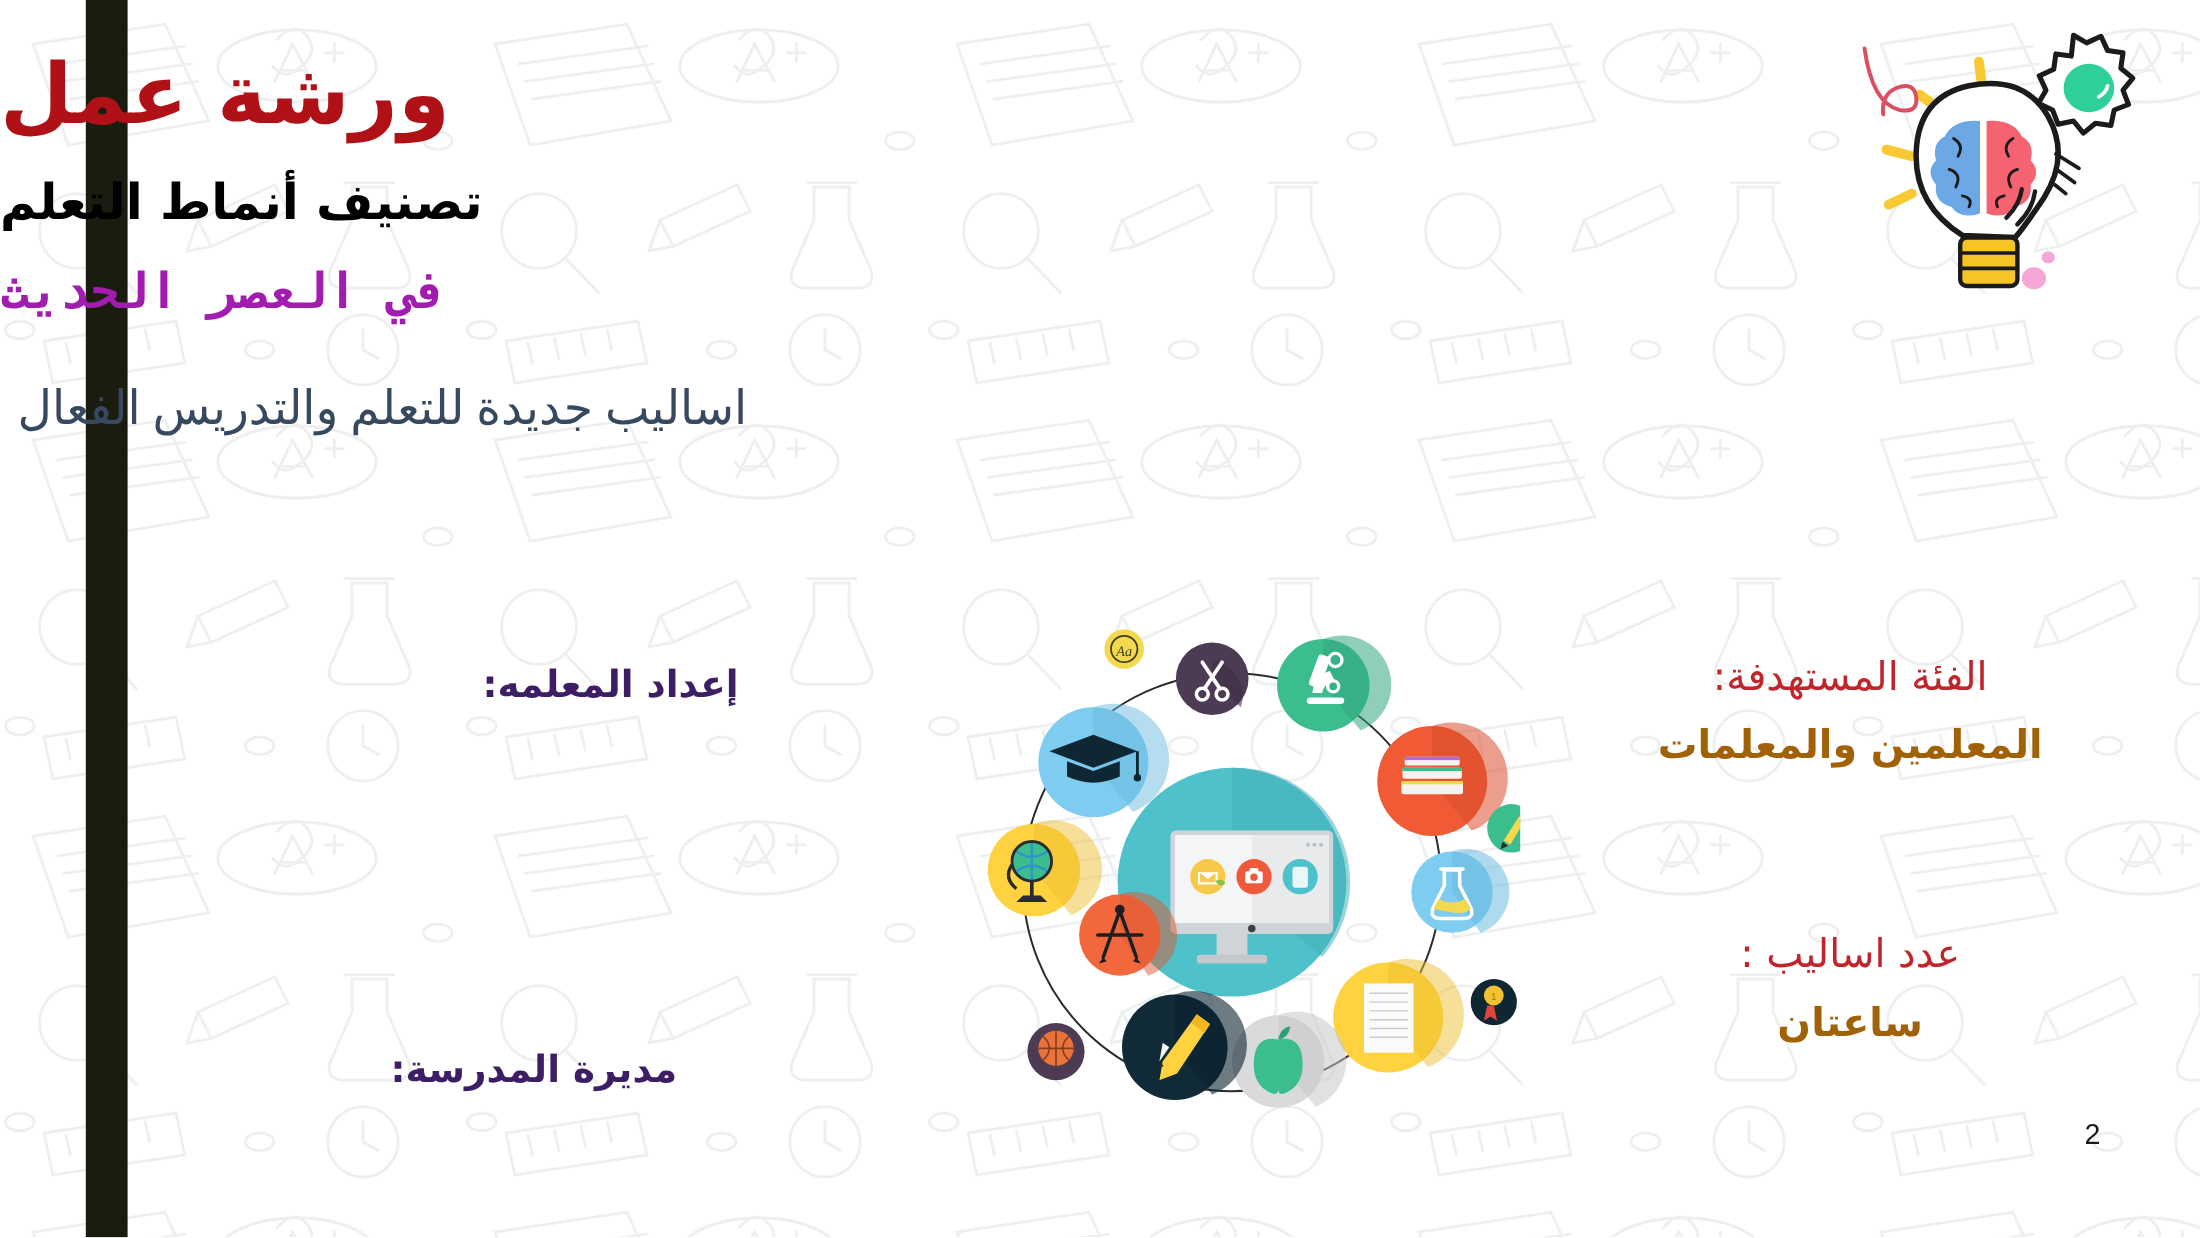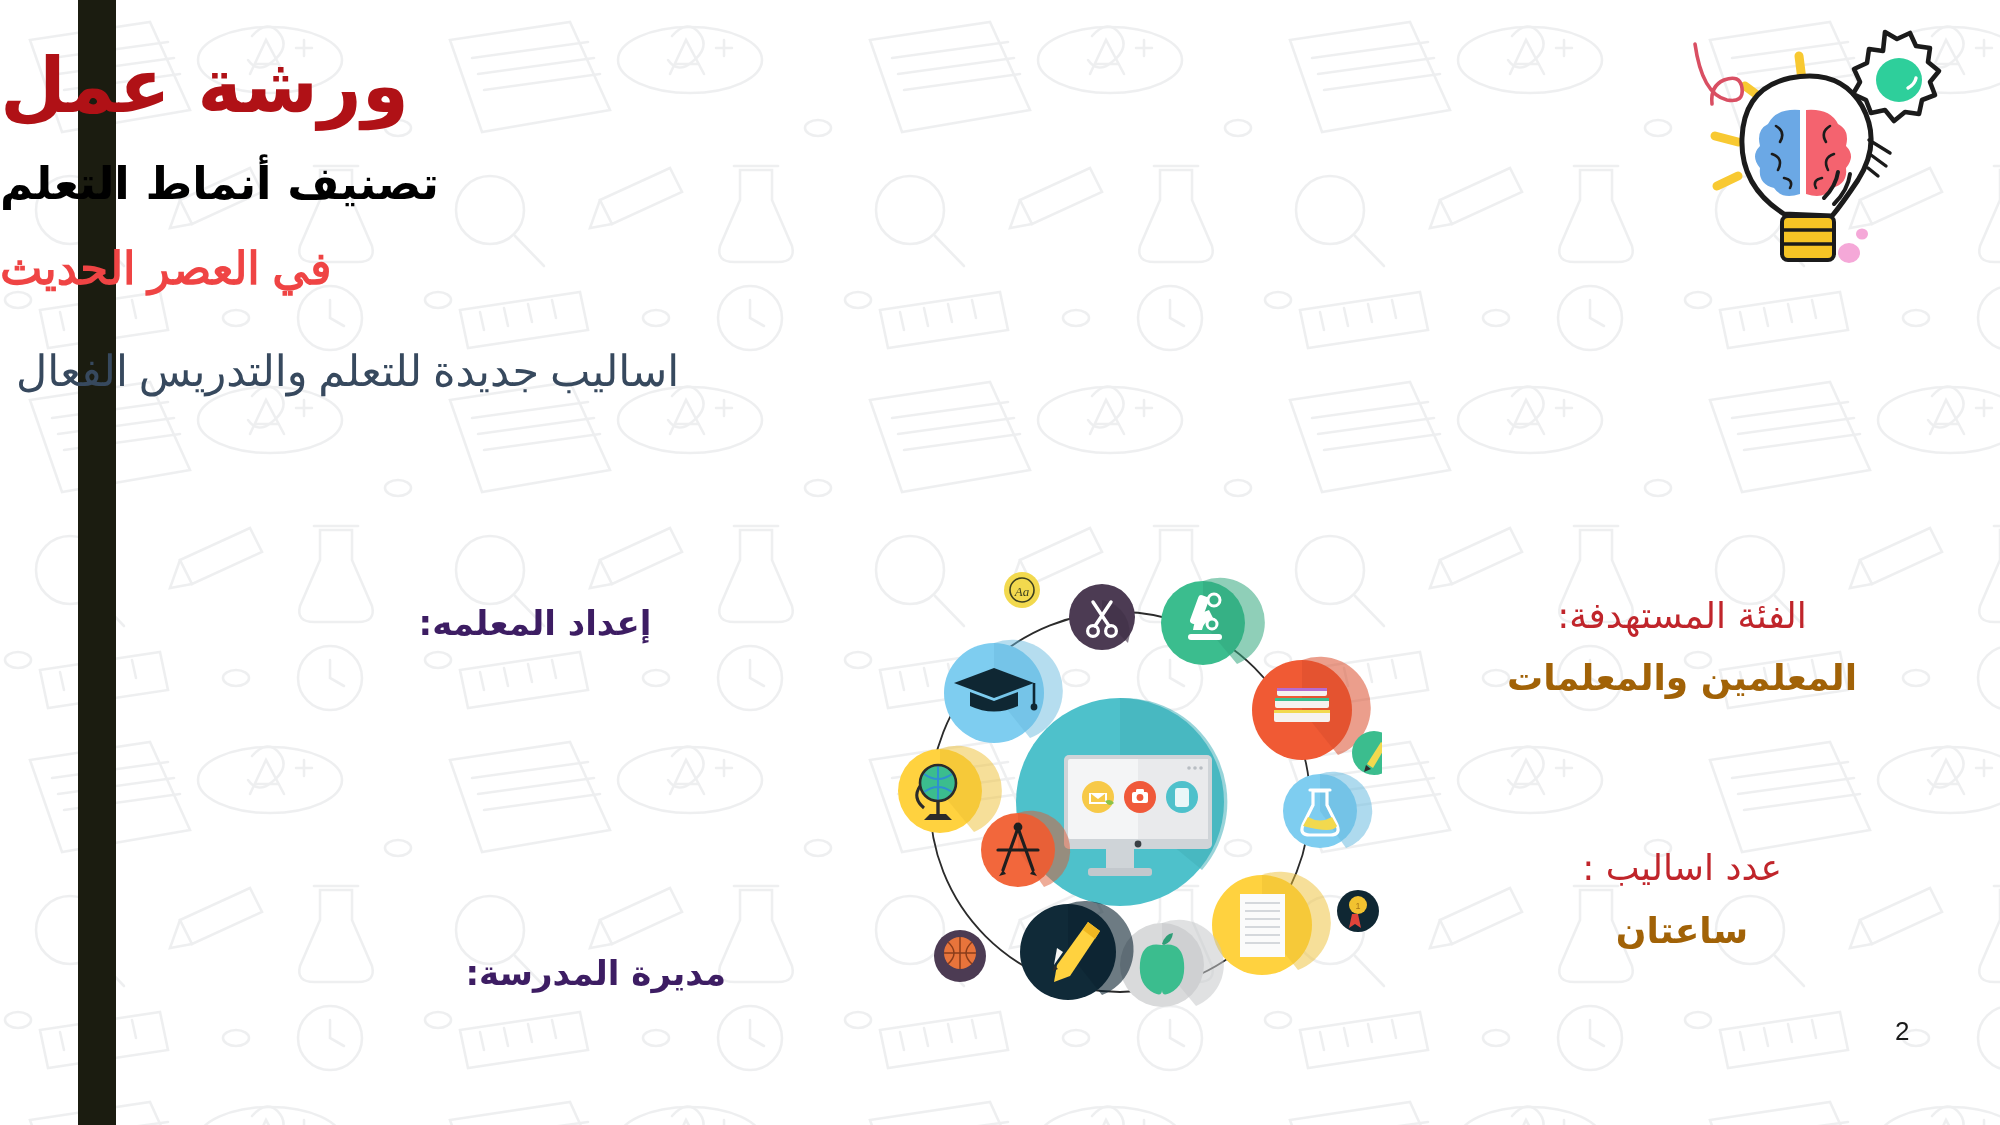--- a/index.html
+++ b/index.html
@@ -33,23 +33,23 @@
     font-family:"DejaVu Sans","Liberation Sans",sans-serif;
   }
   #subtitle-1{
     margin:0;padding-top:26px;
     font-size:45px;font-weight:bold;color:#000000;
     line-height:1.3;
     font-family:"DejaVu Sans","Liberation Sans",sans-serif;
   }
   #subtitle-2{
     margin:0;padding-top:26px;
-    font-size:45px;font-weight:bold;color:#ef4444;
+    font-size:45px;font-weight:bold;color:#a21caf;
     line-height:1.3;
-    font-family:Liberation Sans, sans-serif;
+    font-family:Liberation Mono, monospace;
   }
   #subtitle-3{
     margin:16px;padding-top:30px;
     font-size:43px;font-weight:normal;color:#37495e;
     line-height:1.3;
     font-family:Liberation Serif, serif;
   }
   
   #bulb-illustration{
     position:absolute;left:1672px;top:8px;width:296px;height:290px;
@@ -65,26 +65,26 @@
     font-family:"DejaVu Sans","Liberation Sans",sans-serif;
   }
   .info-value{
     font-size:36px;color:#a16207;font-weight:bold;margin:0;
     line-height:1.45;padding-top:10px;
     font-family:"DejaVu Sans","Liberation Sans",sans-serif;
   }
   #hours-group{padding-top:138px;}
   
   #credit-prepared{
-    position:absolute;left:355px;top:600px;width:360px;
+    position:absolute;left:375px;top:600px;width:360px;
     direction:rtl;text-align:center;
   }
   #credit-principal{
-    position:absolute;left:366px;top:950px;width:360px;
-    direction:rtl;text-align:right;
+    position:absolute;left:355px;top:950px;width:360px;
+    direction:rtl;text-align:left;
   }
   .credit-label{
     margin:0;font-size:34px;font-weight:bold;color:#3d1d63;
     line-height:1.4;
     font-family:"DejaVu Sans","Liberation Sans",sans-serif;
   }
   
   #edu-infographic{
     position:absolute;left:862px;top:550px;width:520px;height:500px;
   }

